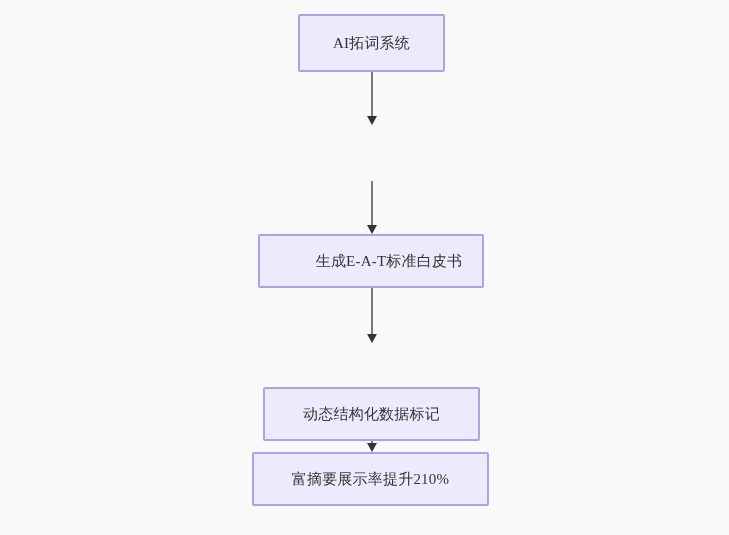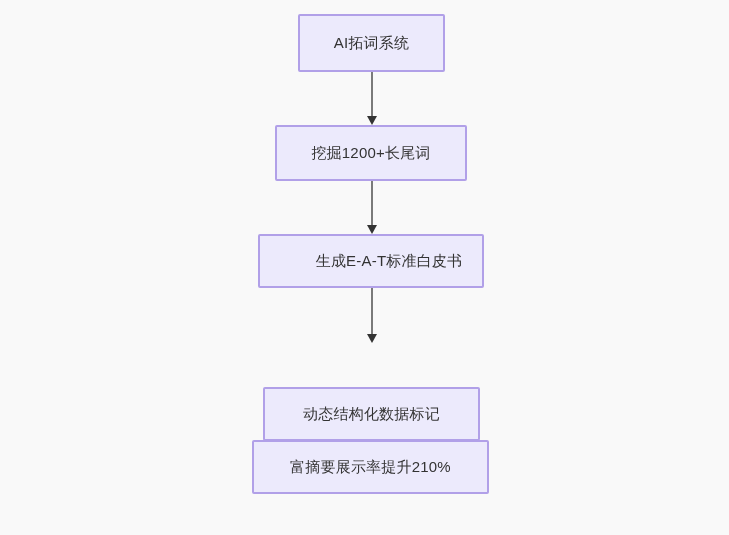--- a/index.html
+++ b/index.html
@@ -31,20 +31,21 @@
     justify-content: center;
     color: #333333;
     font-size: 15px;
     line-height: 1.2;
     letter-spacing: 0.2px;
     white-space: nowrap;
   }
   .flow-node .node-label {
     display: block;
     text-align: center;
+    font-family: Liberation Serif, serif;
   }
   .flow-edge {
     position: absolute;
     width: 0;
     height: 0;
   }
   .edge-line {
     position: absolute;
     left: 0;
     top: 0;
@@ -79,26 +80,23 @@
     <div class="edge-head" style="top: 46px; border-top-color: rgb(51, 51, 51);"></div>
   </div>
   <div class="flow-edge" style="left: 371px; top: 397px;">
     <div class="edge-line" style="height: 48px; background: rgb(122, 122, 122);"></div>
     <div class="edge-head" style="top: 46px; border-top-color: rgb(51, 51, 51);"></div>
   </div>
 
   <div class="flow-node" style="left: 298px; top: 14px; width: 147px; height: 58px; background: rgb(236, 234, 252); border-color: rgb(177, 160, 232); color: rgb(51, 51, 51);">
     <span class="node-label">AI拓词系统</span>
   </div>
-  <div class="flow-node" style="left: 275px; top: 125px; width: 192px; height: 56px; background: rgb(236, 234, 252); border-color: rgb(177, 160, 232); color: rgb(51, 51, 51);">
-    <span class="node-label">挖掘1200+长尾词</span>
-  </div>
   <div class="flow-node" style="left: 258px; top: 234px; width: 226px; height: 54px; background: rgb(236, 234, 252); border-color: rgb(177, 160, 232); color: rgb(51, 51, 51); padding-left: 36px;">
     <span class="node-label">生成E-A-T标准白皮书</span>
   </div>
   <div class="flow-node" style="left: 263px; top: 343px; width: 217px; height: 54px; background: rgb(236, 234, 252); border-color: rgb(177, 160, 232); color: rgb(51, 51, 51); margin-top: 44px;">
     <span class="node-label">动态结构化数据标记</span>
   </div>
-  <div class="flow-node" style="left: 252px; top: 440px; width: 237px; height: 54px; background: rgb(236, 234, 252); border-color: rgb(177, 160, 232); color: rgb(51, 51, 51);">
+  <div class="flow-node" style="left: 252px; top: 452px; width: 237px; height: 54px; background: rgb(236, 234, 252); border-color: rgb(177, 160, 232); color: rgb(51, 51, 51);">
     <span class="node-label">富摘要展示率提升210%</span>
   </div>
 
 </div>
 
 </body></html>

